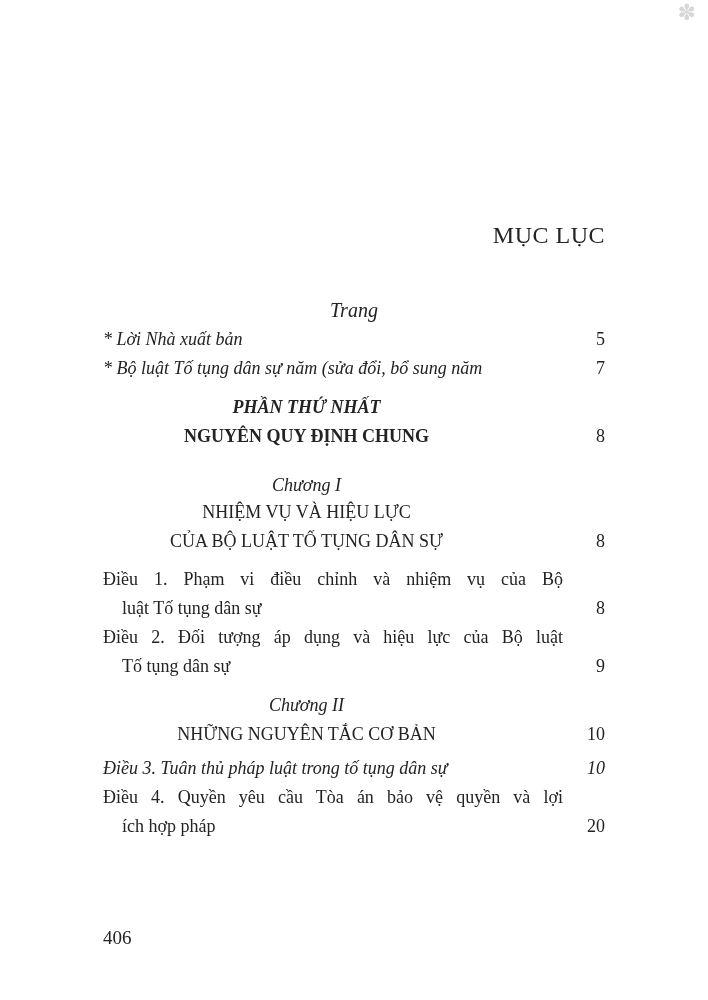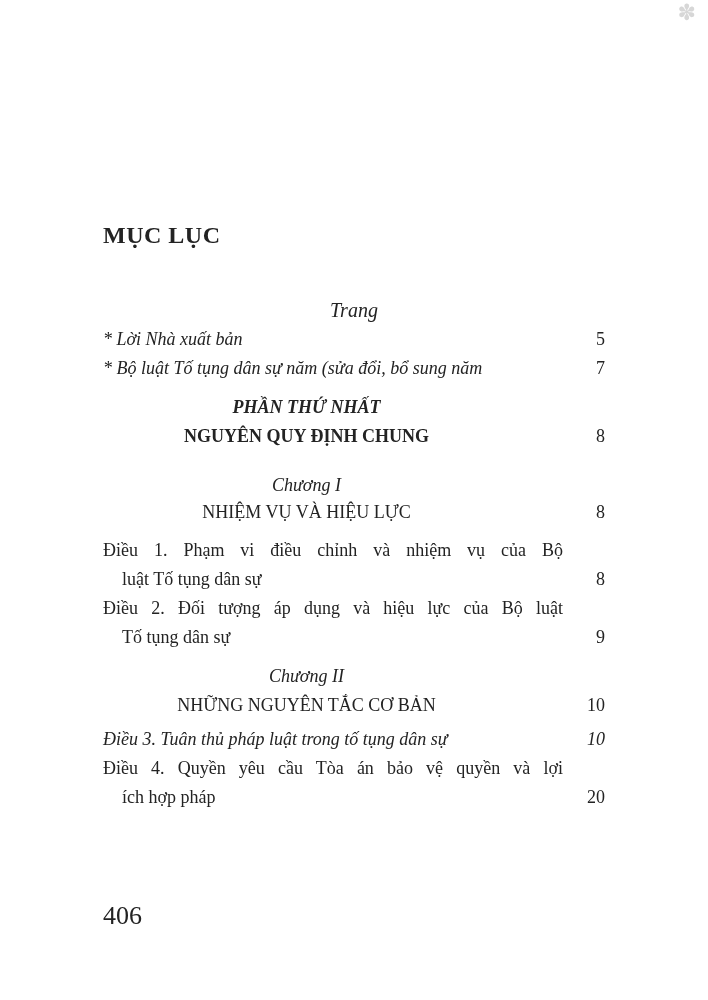--- a/index.html
+++ b/index.html
@@ -21,22 +21,22 @@
     font-family:"DejaVu Sans",sans-serif;
     font-size:22px; line-height:22px;
     color:#d7d7d7;
   }
   .content {
     position:absolute; left:103px; top:0;
     width:502px;
   }
   .title {
     margin-top:220px;
-    text-align:left;
-    font-weight:bold;
+    text-align:right;
+    font-weight:normal;
     font-size:24px;
     line-height:30px;
     letter-spacing:0.5px;
   }
   .trang {
     margin-top:46px;
     text-align:center;
     font-style:italic;
     font-size:20px;
     line-height:29px;
@@ -56,22 +56,22 @@
   .bi { font-weight:bold; font-style:italic; }
   .j  { text-align:justify; text-align-last:justify; text-justify:inter-word; }
   .indent { padding-left:19px; }
   .nowrap { white-space:nowrap; }
   .mt5  { margin-top:5px;font-style:italic; }
   .mt9  { margin-top:9px; }
   .mt10 { margin-top:10px; }
   .mt20 { margin-top:20px; }
   .mtm2 { margin-top:-2px; }
   .folio {
-    position:absolute; left:103px; top:901px;
-    font-size:26px; line-height:29px;
+    position:absolute; left:103px; top:923px;
+    font-size:19px; line-height:29px;
   }
 </style>
 </head>
 <body>
 
 <div class="page">
 
   <div class="corner-icon">✽</div>
 
   <div class="content">
@@ -105,20 +105,21 @@
     <div class="row mt20">
       <div class="text w-head">
         <div class="i">Chương I</div>
       </div>
       <div class="num"></div>
     </div>
 
     <div class="row mtm2">
       <div class="text w-head">
         <div>NHIỆM VỤ VÀ HIỆU LỰC</div>
+        <div>CỦA BỘ LUẬT TỐ TỤNG DÂN SỰ</div>
       </div>
       <div class="num">8</div>
     </div>
 
     <div class="row mt9">
       <div class="text w-entry">
         <div class="j">Điều 1. Phạm vi điều chỉnh và nhiệm vụ của Bộ</div>
         <div class="nowrap indent">luật Tố tụng dân sự</div>
       </div>
       <div class="num">8</div>

